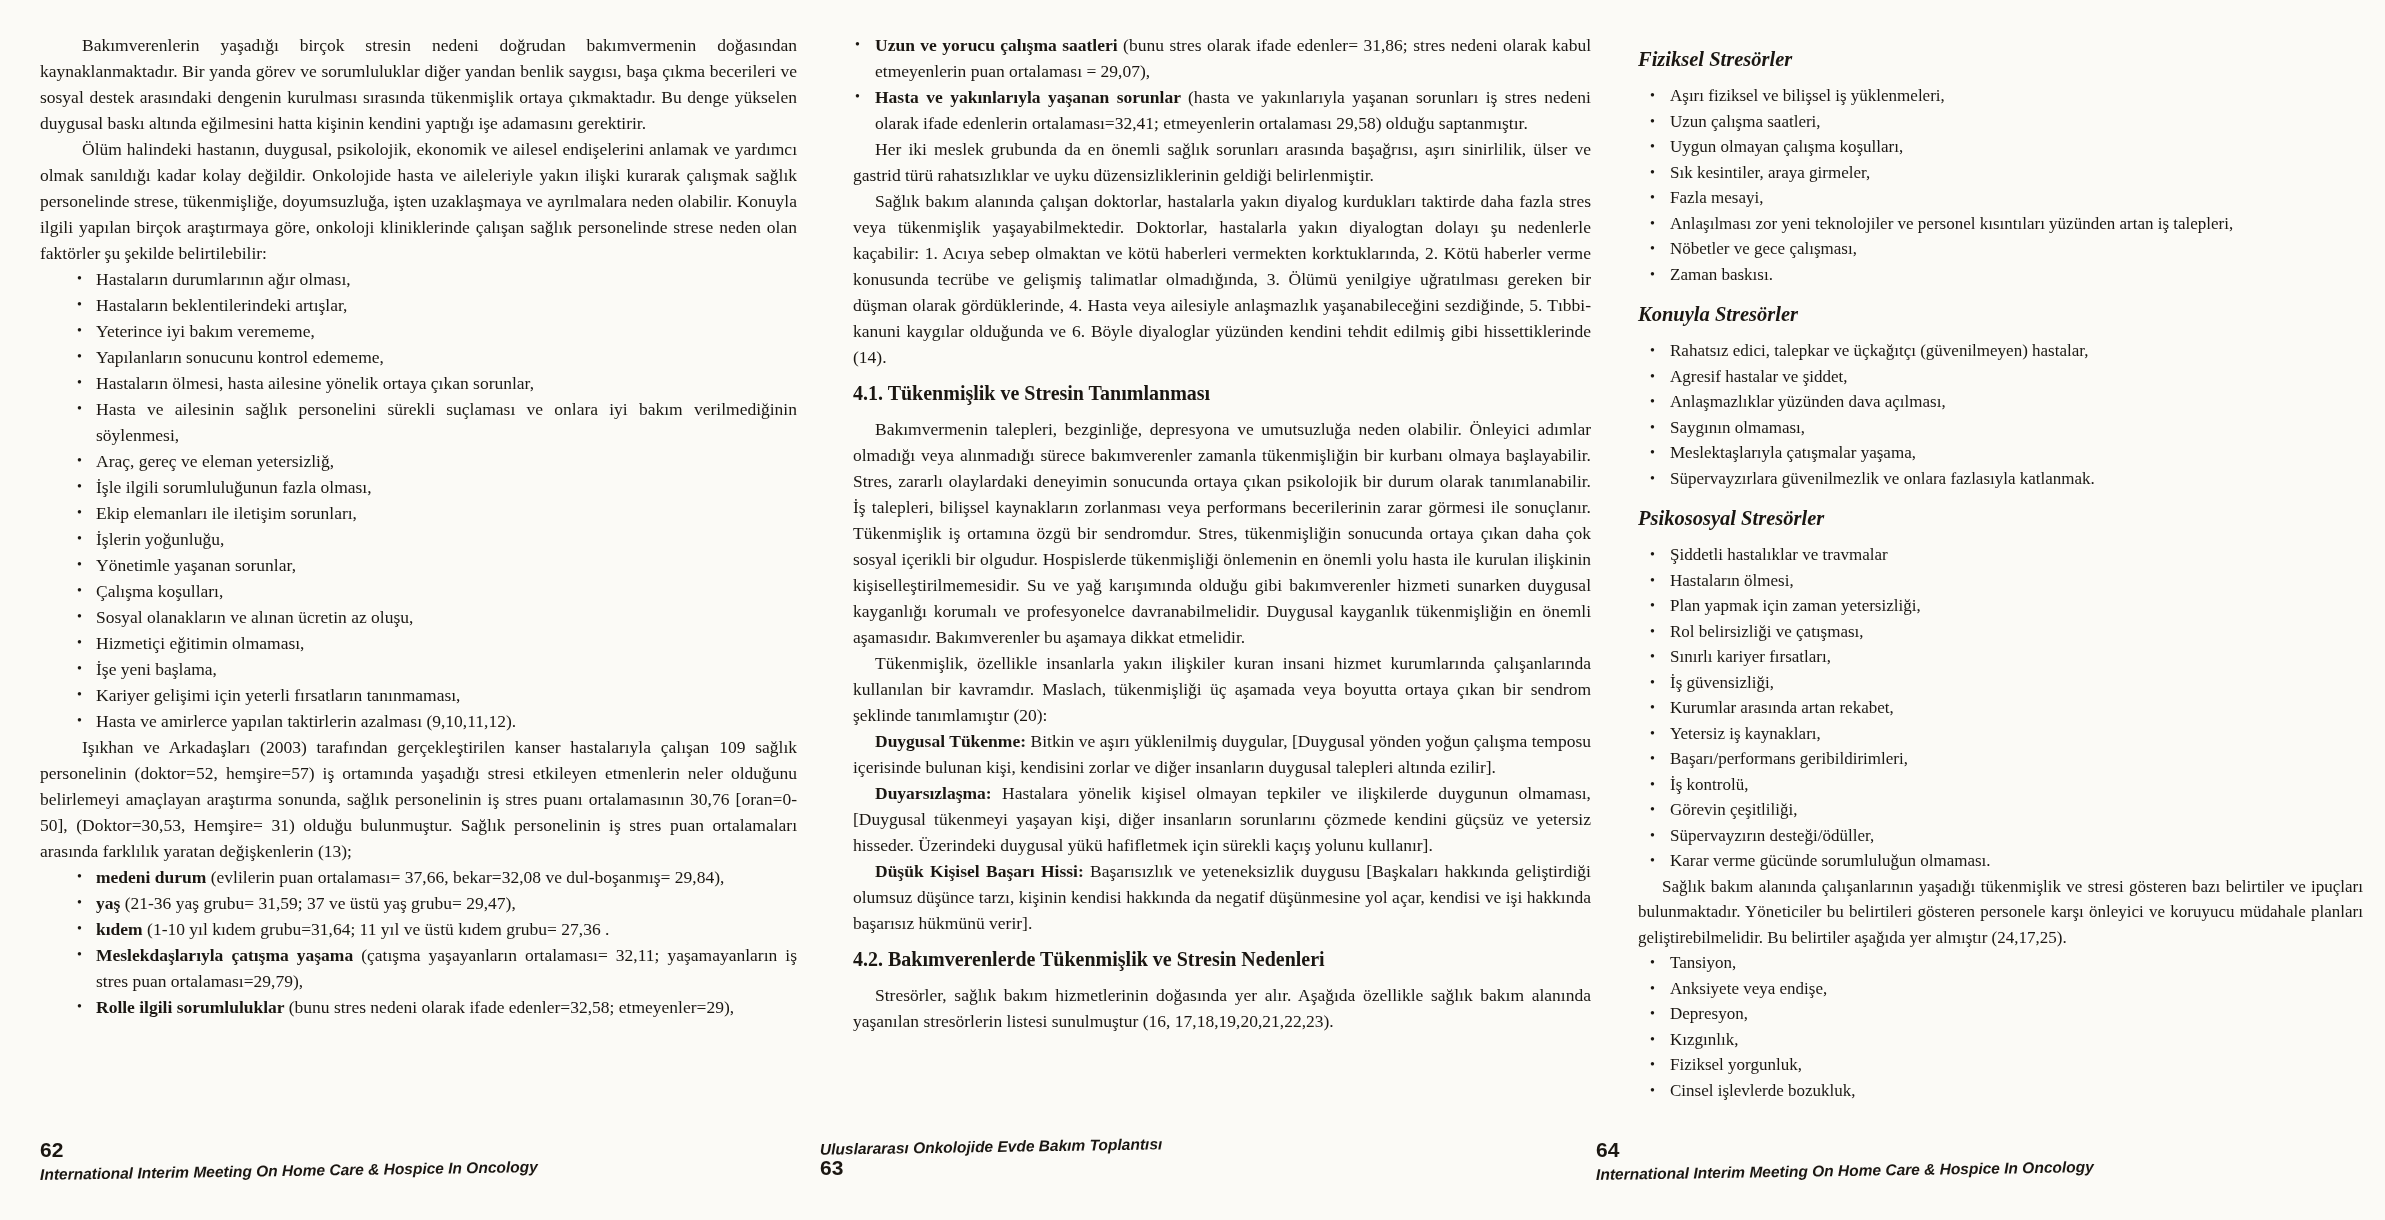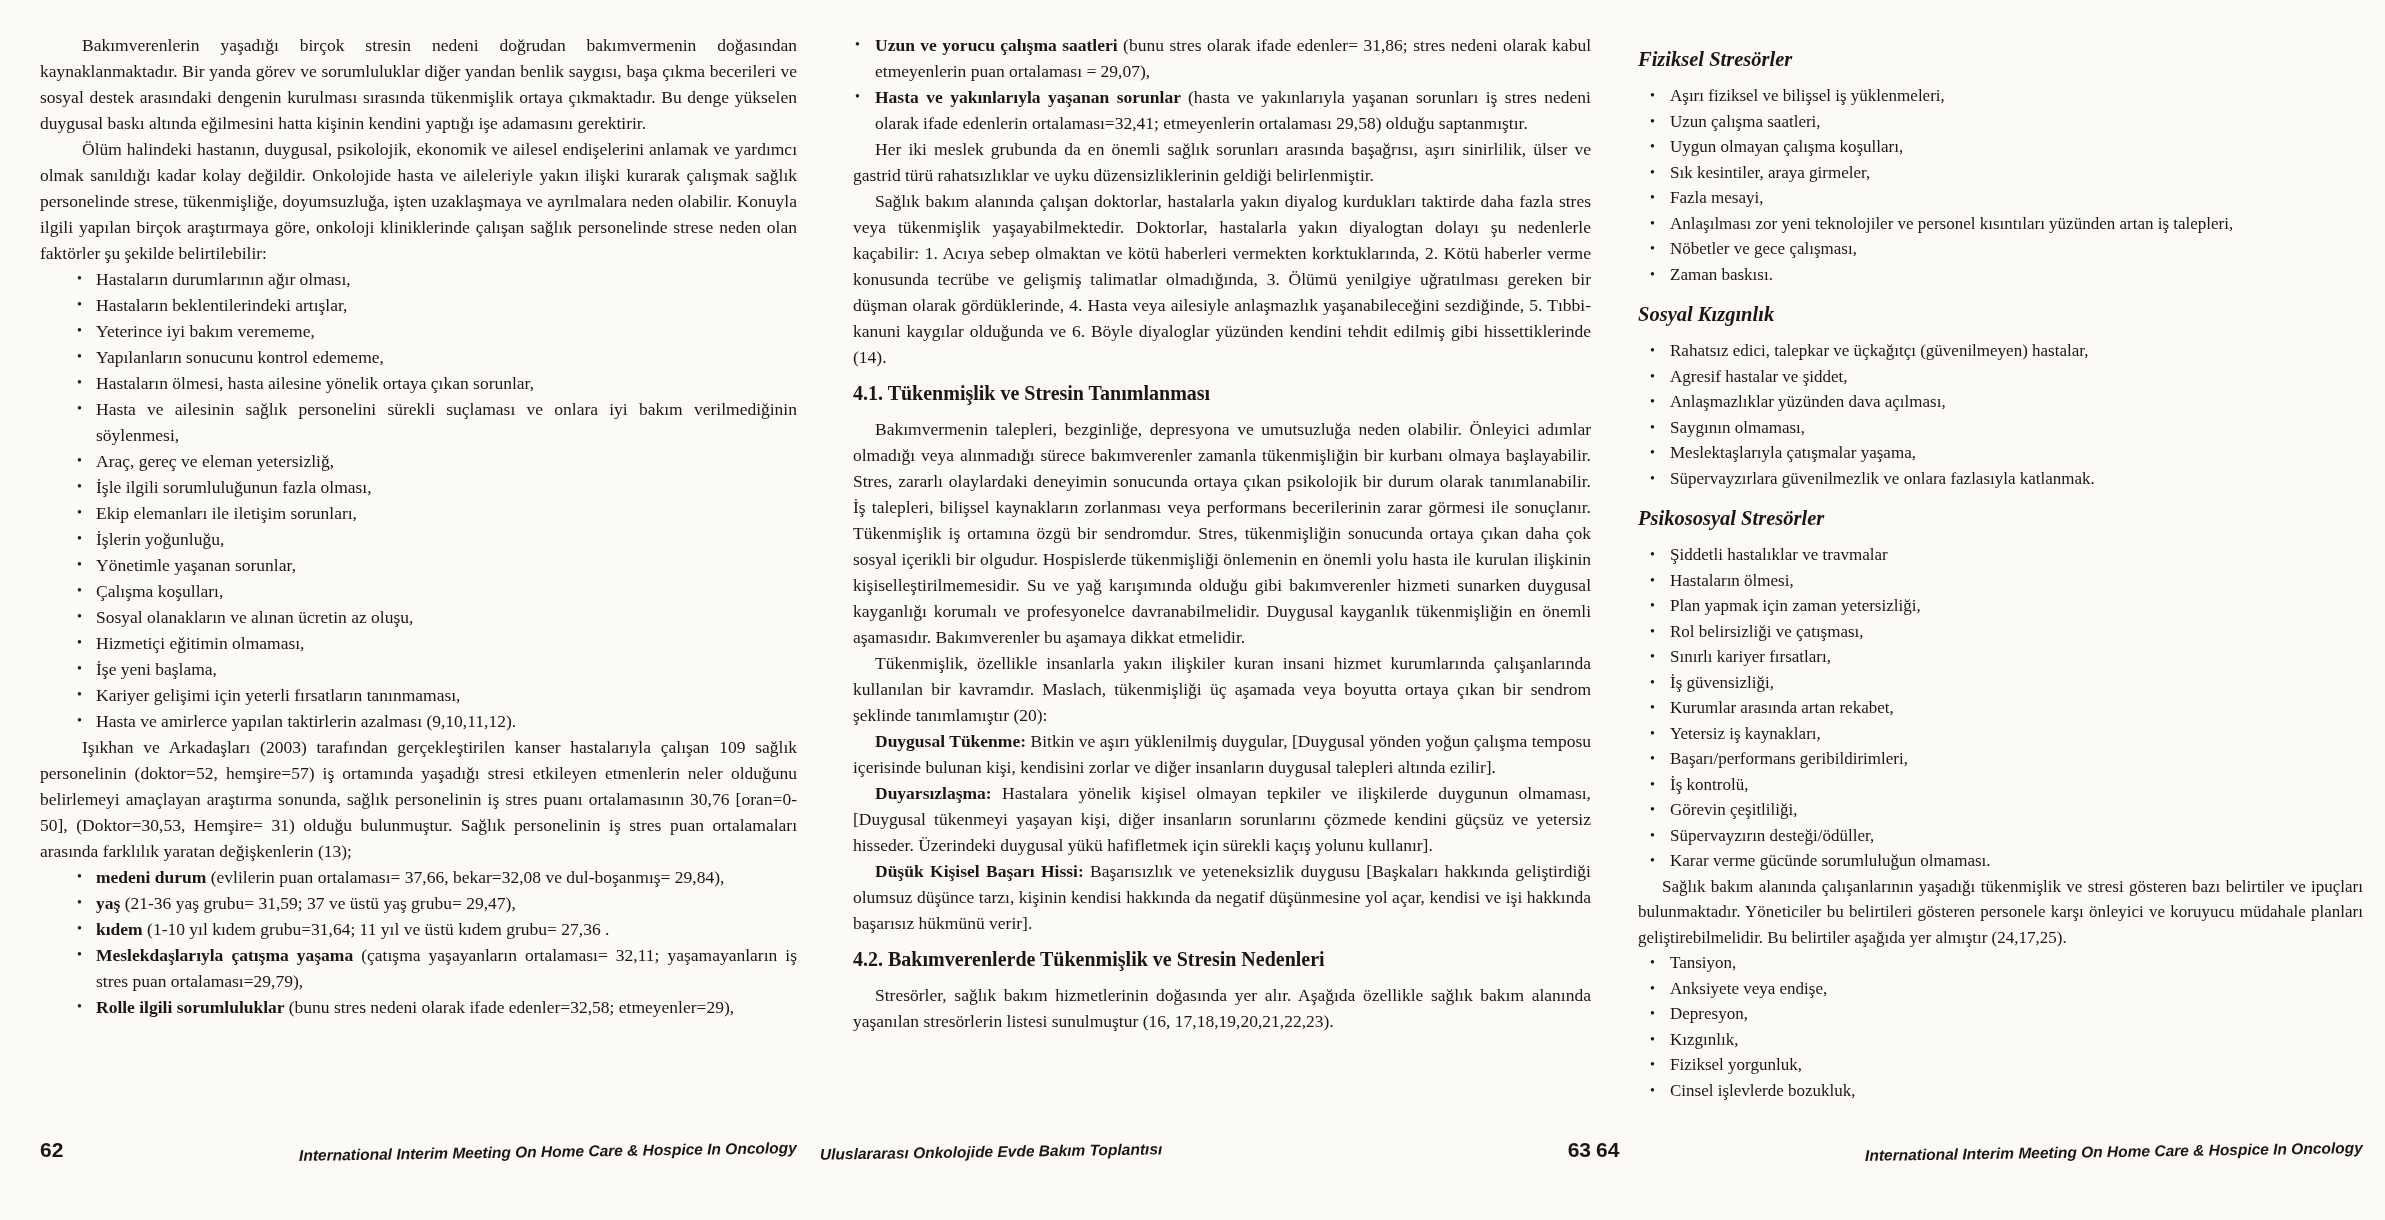--- a/index.html
+++ b/index.html
@@ -25,21 +25,21 @@
   .sect.ital{font-style:italic;font-size:20.5px;margin:14px 0 10px;}
 
   .li{position:relative;text-align:justify;font-size:17.5px;line-height:26px;margin:0;}
   .dot{position:absolute;top:0;font-size:14px;}
   .page-62 .li{padding-left:56px;}  .page-62 .dot{left:37px;}
   .page-63 .li{padding-left:22px;}  .page-63 .dot{left:2px;}
   .page-64 .li{padding-left:32px;font-size:17px;line-height:25.5px;}  .page-64 .dot{left:12px;}
 
   b{font-weight:700;}
 
-  .footer{position:absolute;left:0;right:0;top:1138px;display:flex;align-items:baseline;justify-content:space-between;}
+  .footer{position:absolute;left:0;right:0;top:1138px;display:flex;align-items:baseline;justify-content:space-between;flex-direction:column;}
   .page-63 .footer{left:-33px;}
   .page-64 .footer{left:-42px;}
   .pagenum{font-family:"Liberation Sans","DejaVu Sans",sans-serif;font-weight:700;font-size:21px;}
   .foottext{font-family:"Liberation Sans","DejaVu Sans",sans-serif;font-weight:700;font-style:italic;font-size:15.5px;transform:rotate(-0.9deg);transform-origin:center;}
 </style>
 </head>
 <body>
 
 <section class="page page-62">
   <div class="col">
@@ -100,21 +100,21 @@
   <div class="col">
       <h3 class="sect ital">Fiziksel Stresörler</h3>
       <div class="li"><span class="dot">•</span>Aşırı fiziksel ve bilişsel iş yüklenmeleri,</div>
       <div class="li"><span class="dot">•</span>Uzun çalışma saatleri,</div>
       <div class="li"><span class="dot">•</span>Uygun olmayan çalışma koşulları,</div>
       <div class="li"><span class="dot">•</span>Sık kesintiler, araya girmeler,</div>
       <div class="li"><span class="dot">•</span>Fazla mesayi,</div>
       <div class="li"><span class="dot">•</span>Anlaşılması zor yeni teknolojiler ve personel kısıntıları yüzünden artan iş talepleri,</div>
       <div class="li"><span class="dot">•</span>Nöbetler ve gece çalışması,</div>
       <div class="li"><span class="dot">•</span>Zaman baskısı.</div>
-      <h3 class="sect ital">Sosyal Kızgınlık</h3>
+      <h3 class="sect ital">Konuyla Stresörler</h3>
       <div class="li"><span class="dot">•</span>Rahatsız edici, talepkar ve üçkağıtçı (güvenilmeyen) hastalar,</div>
       <div class="li"><span class="dot">•</span>Agresif hastalar ve şiddet,</div>
       <div class="li"><span class="dot">•</span>Anlaşmazlıklar yüzünden dava açılması,</div>
       <div class="li"><span class="dot">•</span>Saygının olmaması,</div>
       <div class="li"><span class="dot">•</span>Meslektaşlarıyla çatışmalar yaşama,</div>
       <div class="li"><span class="dot">•</span>Süpervayzırlara güvenilmezlik ve onlara fazlasıyla katlanmak.</div>
       <h3 class="sect ital">Psikososyal Stresörler</h3>
       <div class="li"><span class="dot">•</span>Şiddetli hastalıklar ve travmalar</div>
       <div class="li"><span class="dot">•</span>Hastaların ölmesi,</div>
       <div class="li"><span class="dot">•</span>Plan yapmak için zaman yetersizliği,</div>

